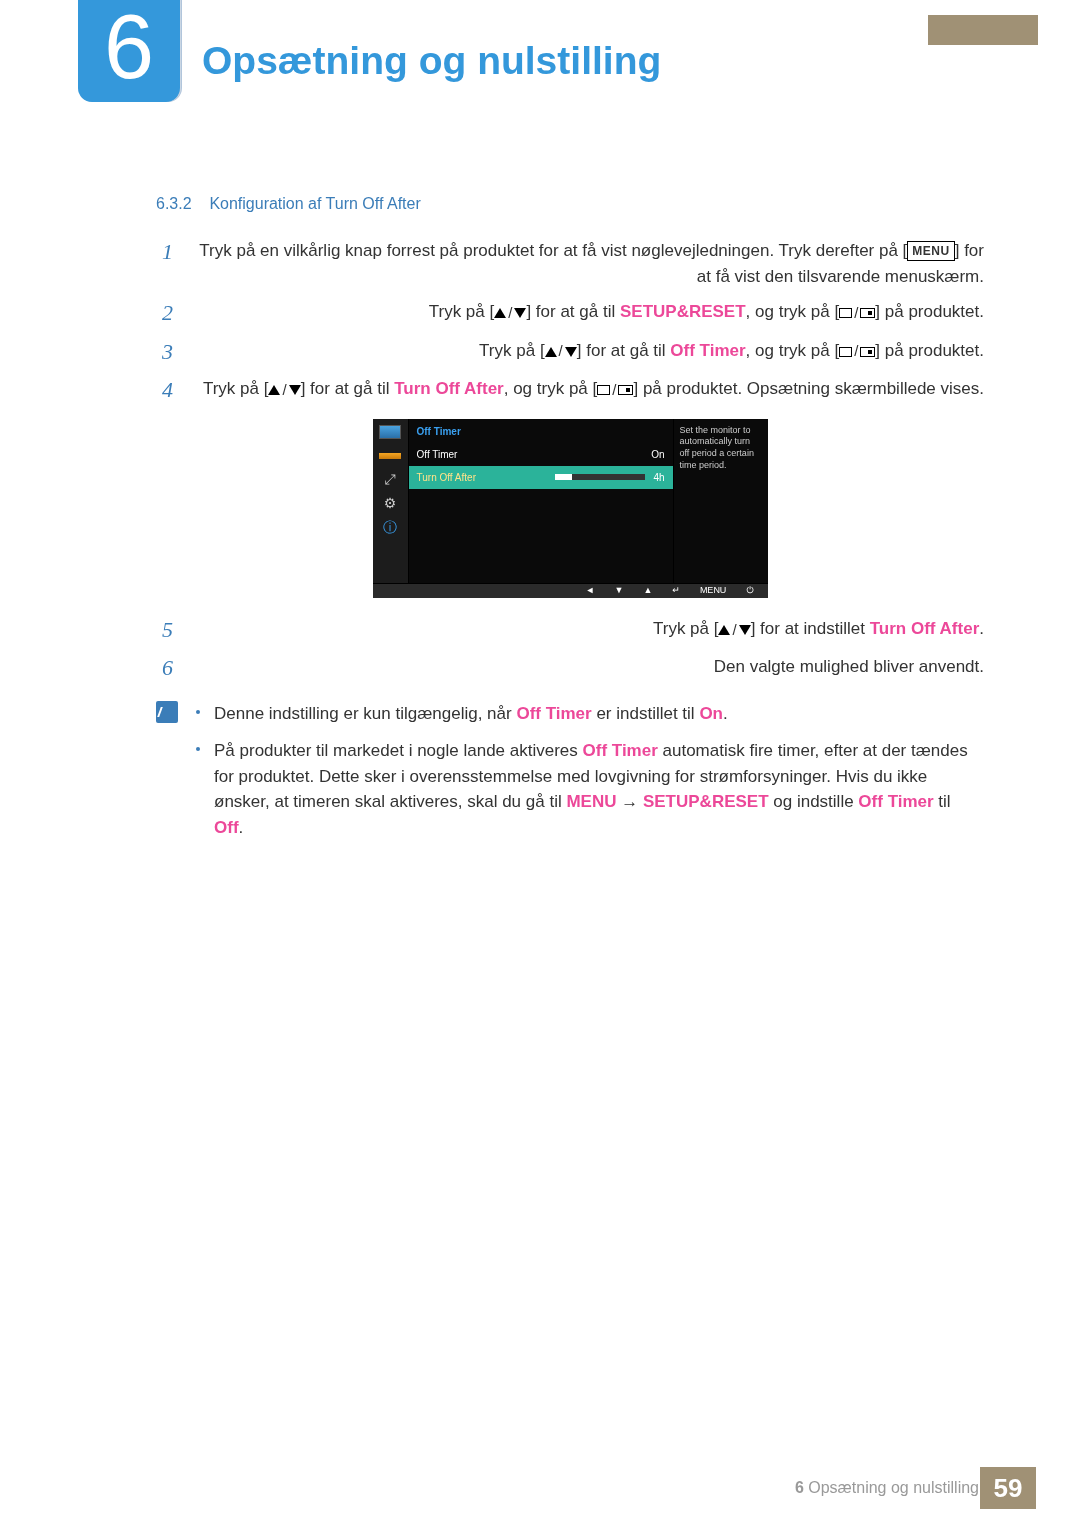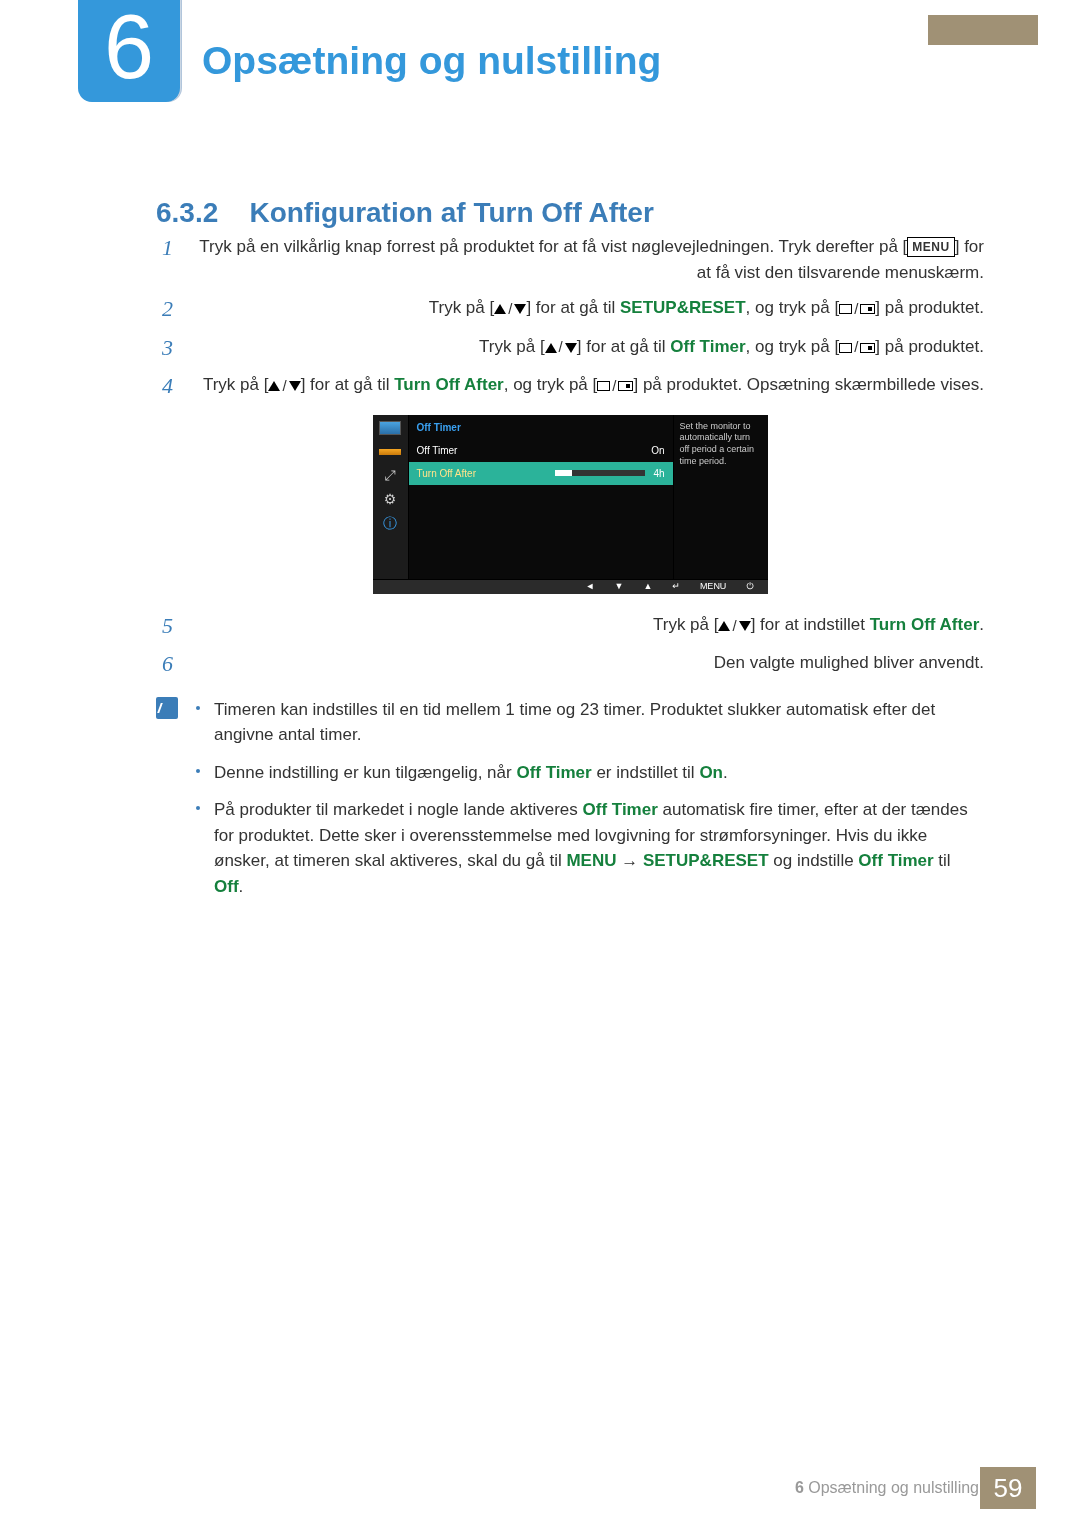--- a/index.html
+++ b/index.html
@@ -52,36 +52,37 @@
       margin-top: 32px;
     }
     .body-area {
       position: absolute;
       top: 192px;
       left: 156px;
       width: 828px;
     }
     .section-heading {
       color: #3b7db8;
-      font-size: 28px;
-      font-weight: bold;
+      font-size: 16px;
+      font-weight: normal;
+      margin-bottom: 22px;
     }
     .step-list { margin-left: 6px; }
     .step { display:flex; margin-bottom: 10px; }
     .step-num {
       color: #3b7db8;
       font-size: 22px;
       font-style: italic;
       font-family: "Times New Roman", serif;
       width: 28px;
       flex-shrink:0;
       line-height:1.3;
     }
     .step-text { color:#333; flex:1;text-align:right; }
-    .bold-red { color:#15803d; font-weight:bold; }
+    .bold-red { color:#ec4899; font-weight:bold; }
     .menu-box {
       display:inline-block;
       border:1px solid #000;
       padding: 0 4px;
       font-size:12px;
       font-weight:bold;
       vertical-align:1px;
       font-family: Arial;
       letter-spacing:0.5px;
     }
@@ -129,21 +130,21 @@
     .note-icon { width:22px; height:22px; background:#3b7db8; border-radius:2px; margin-right:14px; flex-shrink:0; position:relative;}
     .note-icon::after{ content:""; position:absolute; left:3px; right:3px; top:6px; height:10px; border-left:2px solid #fff; transform:skewX(-20deg);}
     .bullet-list { flex:1; }
     .bullet { display:flex; margin-bottom:12px;}
     .bullet-dot { width:4px; height:4px; background:#3b7db8; border-radius:50%; margin:9px 14px 0 4px; flex-shrink:0;}
     .bullet-text { flex:1; color:#333; }
 
     .footer { position:absolute; bottom:18px; right:44px; display:flex; align-items:center; }
     .footer-text{ color:#999; font-size:16px; margin-right:1px;}
     .footer-text .sec{ font-weight:bold;}
-    .page-box { background:#a09175; color:#fff; width:56px; height:42px; display:flex; align-items:center; justify-content:center; font-size:26px; font-weight:normal;}
+    .page-box { background:#a09175; color:#fff; width:56px; height:42px; display:flex; align-items:center; justify-content:center; font-size:26px; font-weight:bold;}
   </style>
 </head>
 <body>
 
 <div class="top-bar"></div>
 
 <div class="chapter-header">
   <div class="chapter-tab">6</div>
   <div class="chapter-title">Opsætning og nulstilling</div>
 </div>
@@ -236,24 +237,20 @@
       <div class="step-num">6</div>
       <div class="step-text">Den valgte mulighed bliver anvendt.</div>
     </div>
   </div>
 
   <div class="note-row">
     <div class="note-icon"></div>
     <div class="bullet-list">
       <div class="bullet">
         <div class="bullet-dot"></div>
-        <div class="bullet-text">Timeren kan indstilles til en tid mellem 1 time og 23 timer. Produktet slukker automatisk efter det angivne antal timer.</div>
-      </div>
-      <div class="bullet">
-        <div class="bullet-dot"></div>
         <div class="bullet-text">
           <span>Denne indstilling er kun tilgængelig, når </span><span class="bold-red">Off Timer</span><span> er indstillet til </span><span class="bold-red">On</span><span>.</span>
         </div>
       </div>
       <div class="bullet">
         <div class="bullet-dot"></div>
         <div class="bullet-text">
           <span>På produkter til markedet i nogle lande aktiveres </span><span class="bold-red">Off Timer</span><span> automatisk fire timer, efter at der tændes for produktet. Dette sker i overensstemmelse med lovgivning for strømforsyninger. Hvis du ikke ønsker, at timeren skal aktiveres, skal du gå til </span><span class="bold-red">MENU</span><span class="arrow-sym"> → </span><span class="bold-red">SETUP&amp;RESET</span><span> og indstille </span><span class="bold-red">Off Timer</span><span> til </span><span class="bold-red">Off</span><span>.</span>
         </div>
       </div>

